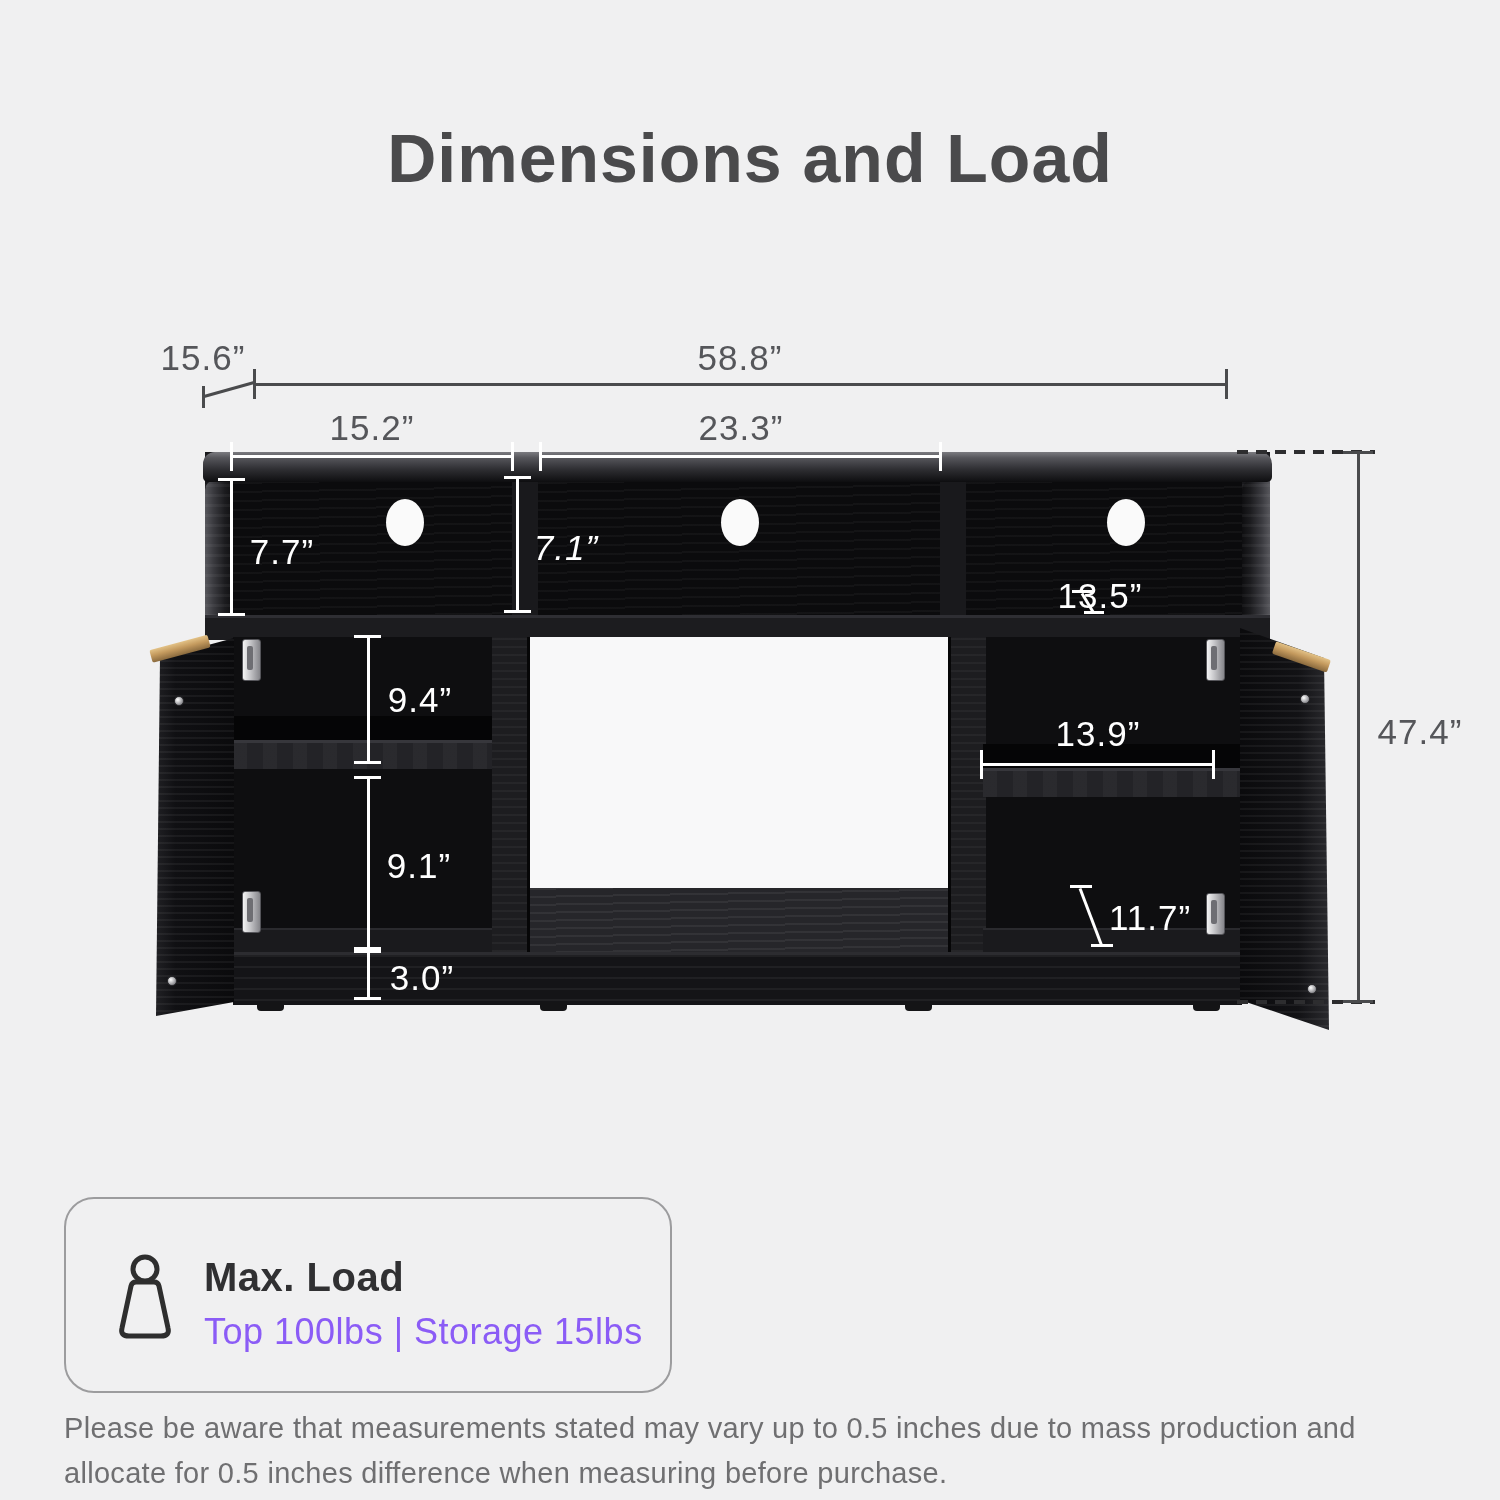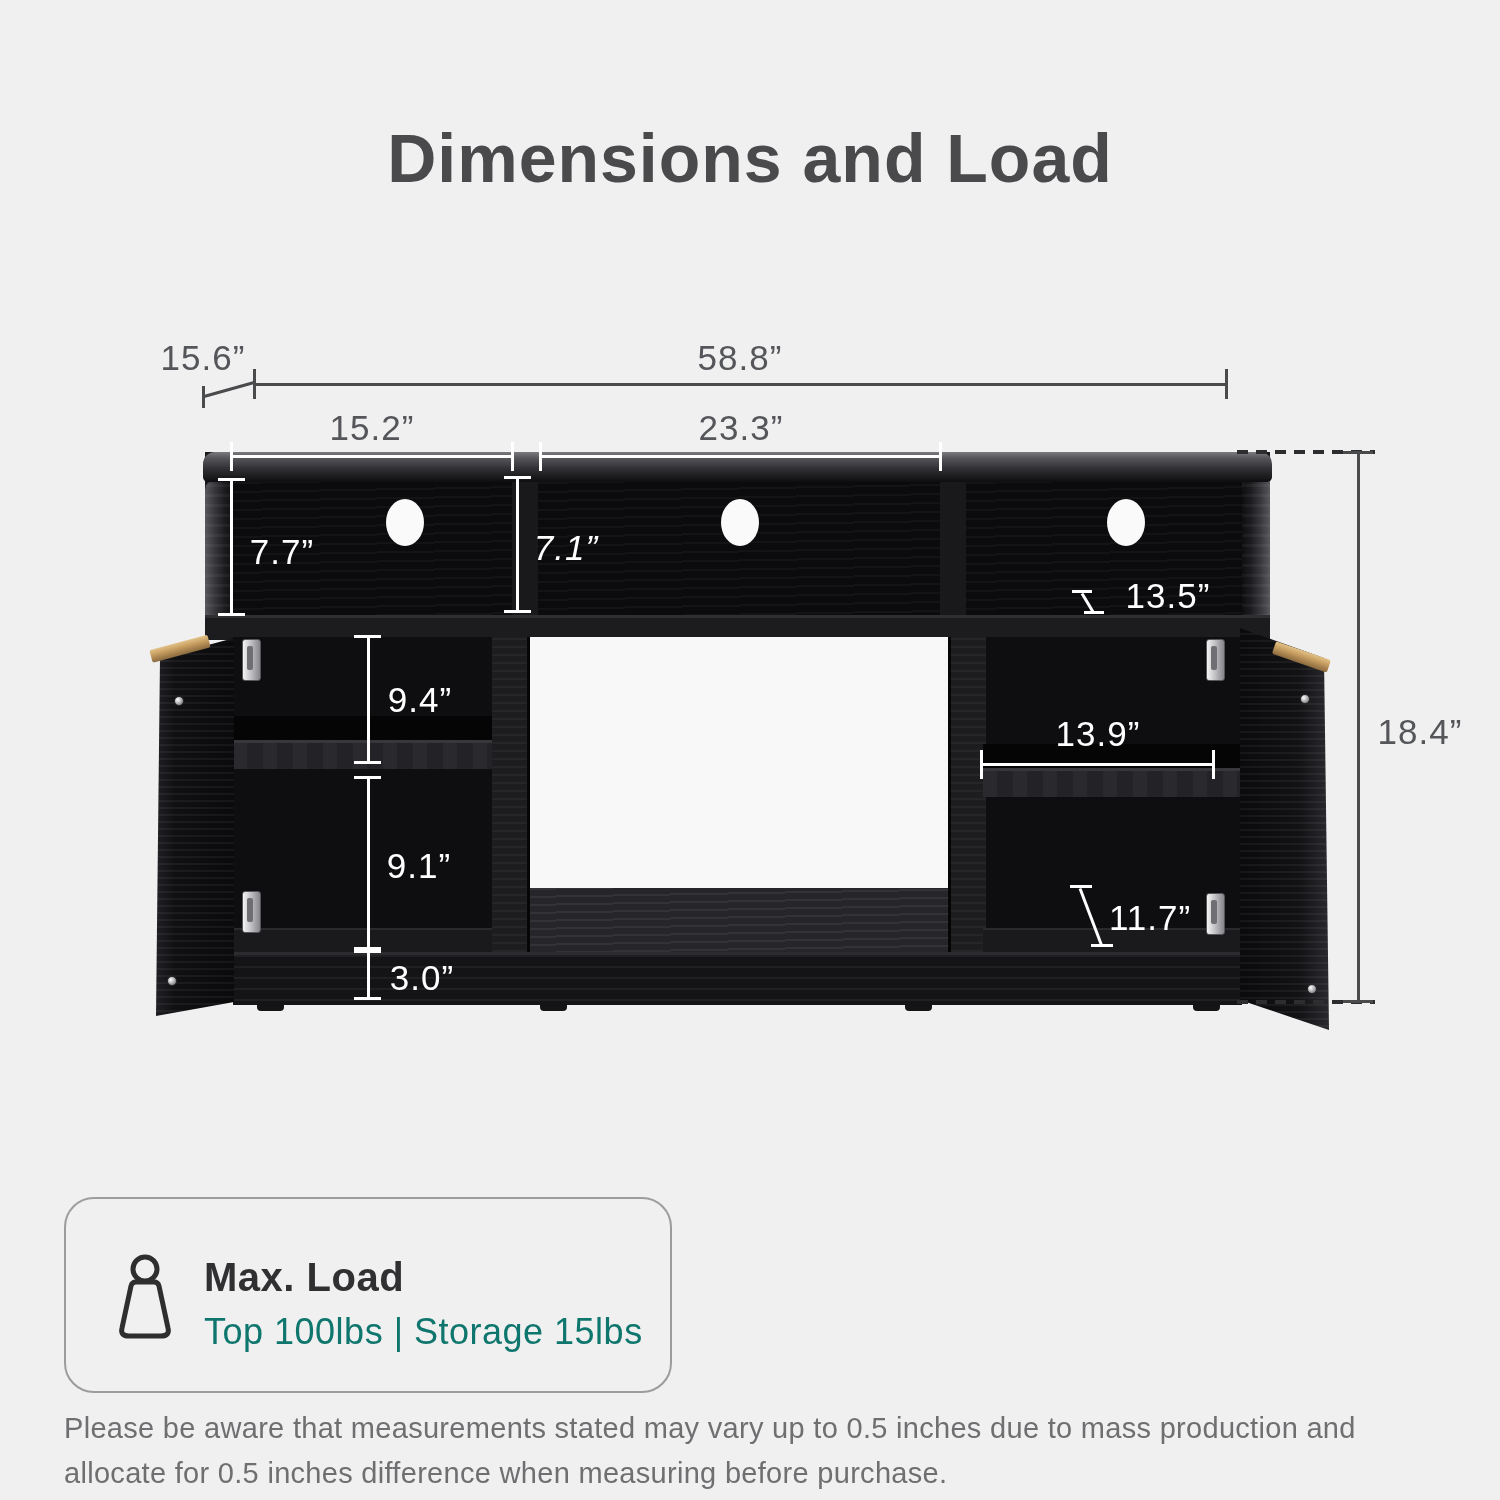--- a/index.html
+++ b/index.html
@@ -31,21 +31,21 @@
   .door-r{background:linear-gradient(270deg,#2c2c30 0%,#121215 35%,#0a0a0c 100%);}
   .gold{background:linear-gradient(180deg,#e3c287 0%,#c49a5e 45%,#8a6a3e 100%);border-radius:2px;}
   .hinge{background:linear-gradient(90deg,#f4f4f4 0%,#c9c9cc 40%,#85858a 100%);border-radius:3px;border:1px solid #55555a;}
   .hinge i{position:absolute;left:4px;top:6px;width:6px;height:24px;background:#6e6e73;border-radius:2px;}
   .screw{width:8px;height:8px;border-radius:50%;background:radial-gradient(circle at 35% 35%, #ffffff, #8d8d92 70%);border:1px solid #2b2b2e;}
   .foot{background:#141416;border-radius:0 0 4px 4px;}
   .hole{background:#fafafa;border-radius:50%;}
 
   .load-card{border:2px solid #9c9c9e;border-radius:30px;}
   .load-title{font-size:40px;color:#303032;font-weight:bold;letter-spacing:.5px;}
-  .load-details{font-size:36px;color:#0f766e;letter-spacing:.5px;}
+  .load-details{font-size:36px;color:#8b5cf6;letter-spacing:.5px;}
 </style>
 </head>
 <body>
 
 <div class="canvas">
 
   <div class="abs page-title" style="left:750px;top:95px;transform:translateX(-50%);">Dimensions and Load</div>
 
   <div class="abs" style="left:0;top:0;width:1500px;height:1500px;">
 
@@ -126,21 +126,21 @@
   </div>
 
   <div>
     <div class="abs dim-dark" style="left:740px;top:338px;">58.8”</div>
     <div class="abs ld" style="left:254px;top:383px;width:973px;height:3px;"></div>
     <div class="abs ld" style="left:253px;top:369px;width:3px;height:30px;"></div>
     <div class="abs ld" style="left:1225px;top:369px;width:3px;height:30px;"></div>
   </div>
 
   <div>
-    <div class="abs dim-dark" style="left:1420px;top:712px;">18.4”</div>
+    <div class="abs dim-dark" style="left:1420px;top:712px;">47.4”</div>
     <div class="abs dash" style="left:1237px;top:450px;width:138px;"></div>
     <div class="abs dash" style="left:1237px;top:1000px;width:138px;"></div>
     <div class="abs ld" style="left:1357px;top:452px;width:3px;height:550px;"></div>
     <div class="abs ld" style="left:1343px;top:451px;width:30px;height:3px;"></div>
     <div class="abs ld" style="left:1343px;top:1000px;width:30px;height:3px;"></div>
   </div>
 
   <div class="abs dim-dark" style="left:372px;top:408px;">15.2”</div>
   <div class="abs dim-dark" style="left:741px;top:408px;">23.3”</div>
 
@@ -163,21 +163,21 @@
   </div>
 
   <div>
     <div class="abs dim-light" style="left:566px;top:528px;font-style:italic;">7.1”</div>
     <div class="abs lw" style="left:516px;top:477px;width:3px;height:136px;"></div>
     <div class="abs lw" style="left:504px;top:476px;width:27px;height:3px;"></div>
     <div class="abs lw" style="left:504px;top:610px;width:27px;height:3px;"></div>
   </div>
 
   <div>
-    <div class="abs dim-light" style="left:1168px;top:576px;">13.5”</div>
+    <div class="abs dim-light" style="left:1100px;top:576px;">13.5”</div>
     <div class="abs lw" style="left:1072px;top:590px;width:20px;height:3px;"></div>
     <div class="abs lw" style="left:1082px;top:592px;width:23px;height:3px;transform:rotate(59deg);transform-origin:left center;"></div>
     <div class="abs lw" style="left:1084px;top:611px;width:20px;height:3px;"></div>
   </div>
 
   <div>
     <div class="abs dim-light" style="left:420px;top:680px;">9.4”</div>
     <div class="abs lw" style="left:367px;top:636px;width:3px;height:128px;"></div>
     <div class="abs lw" style="left:354px;top:635px;width:27px;height:3px;"></div>
     <div class="abs lw" style="left:354px;top:761px;width:27px;height:3px;"></div>

